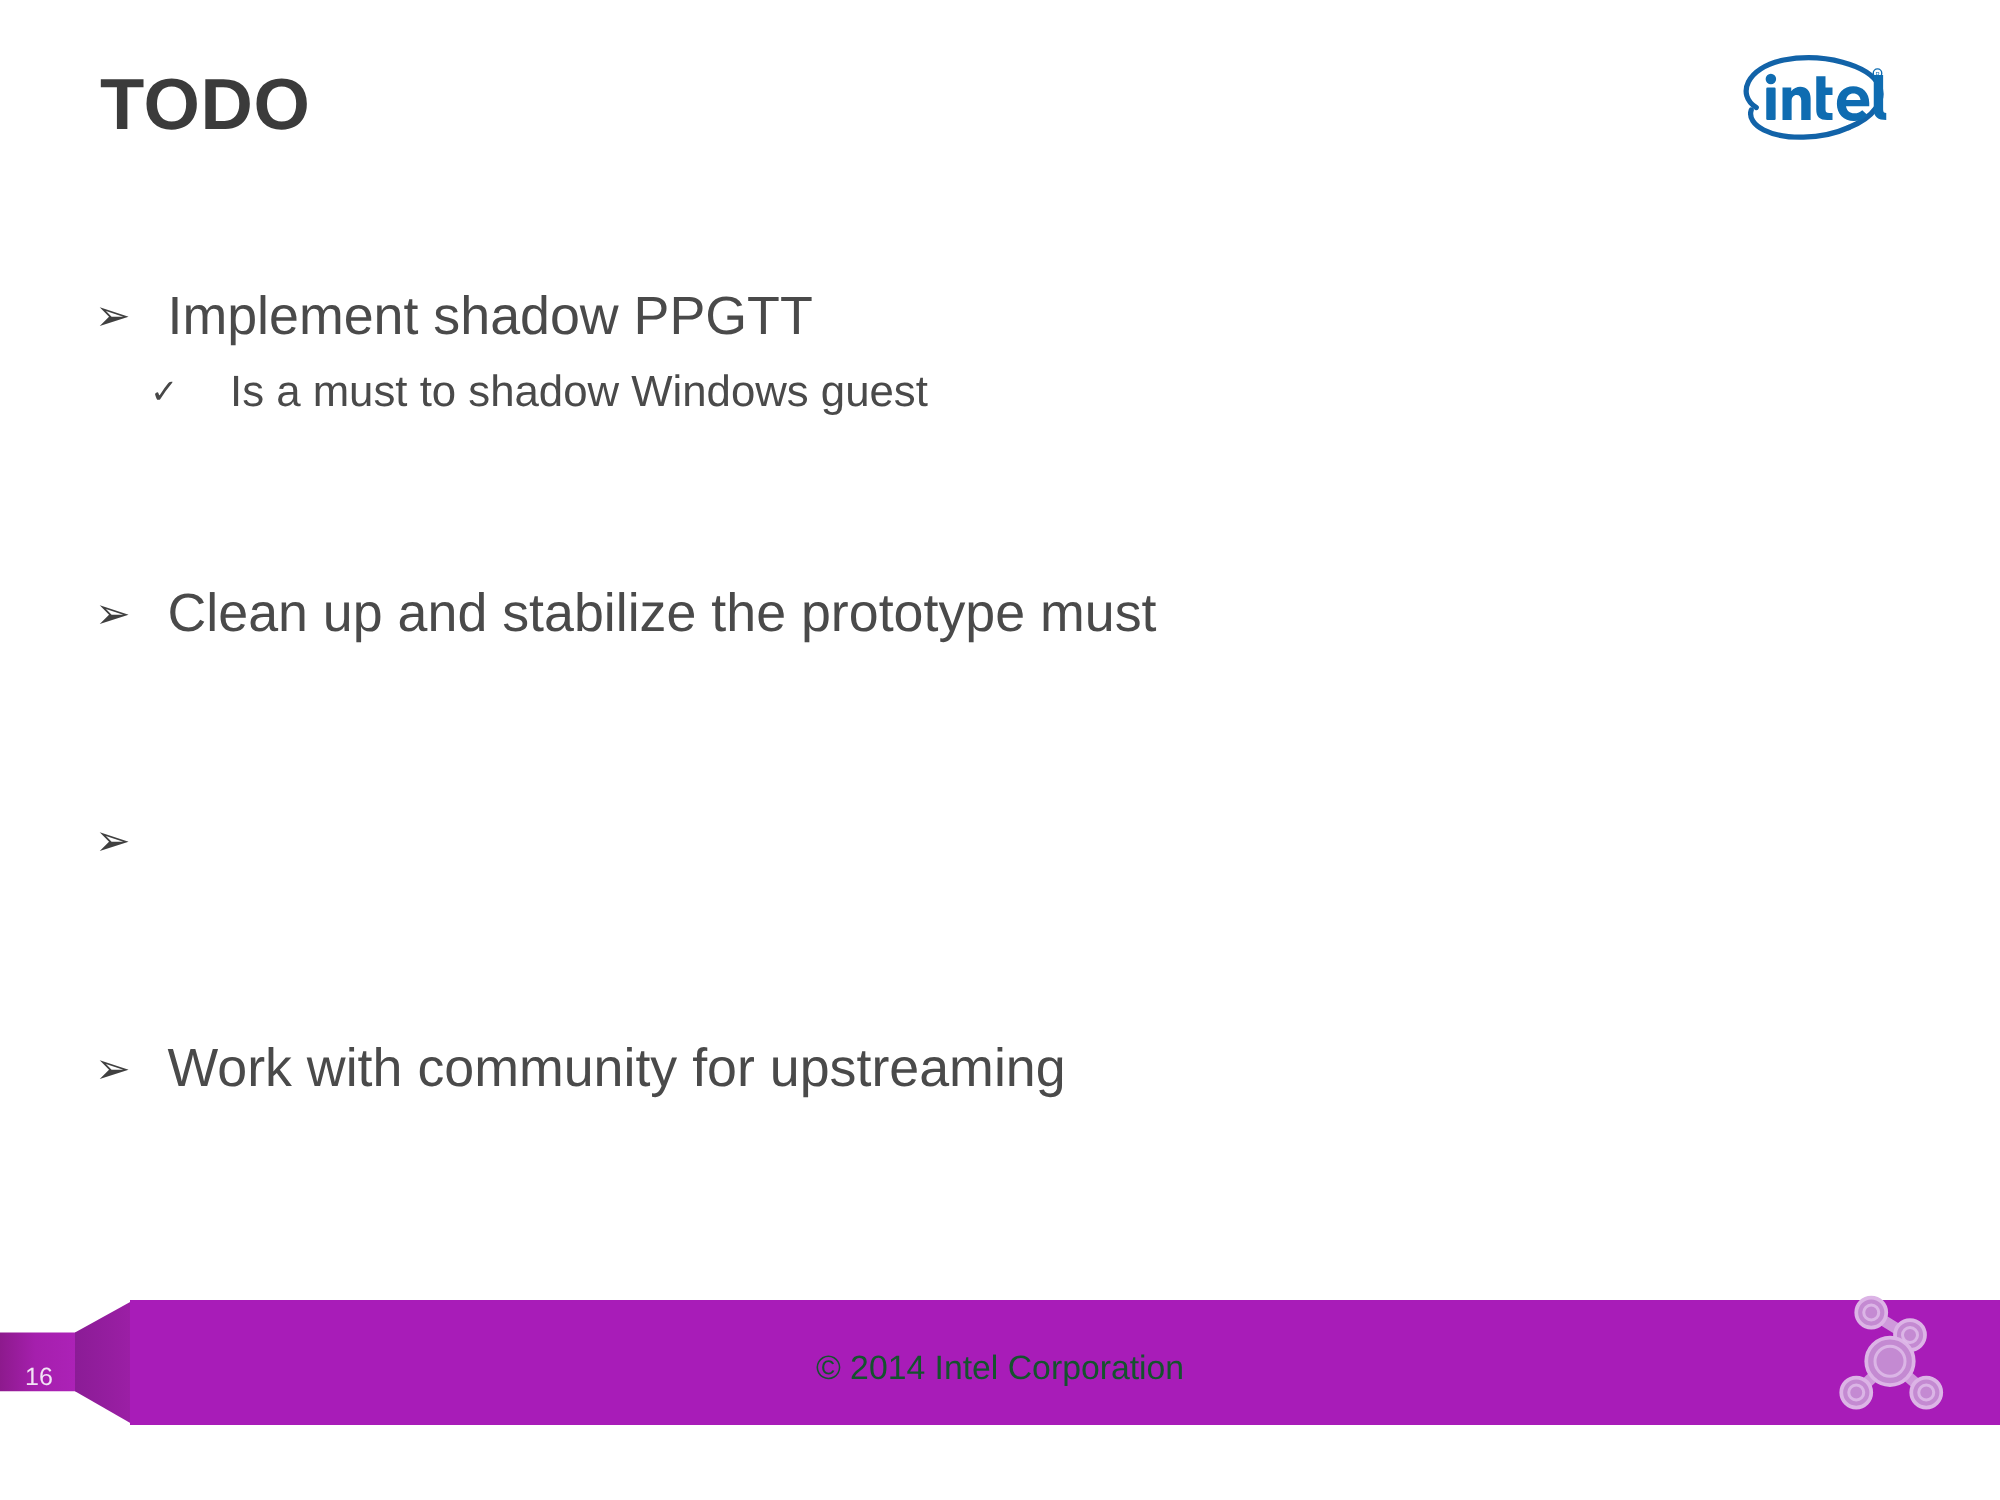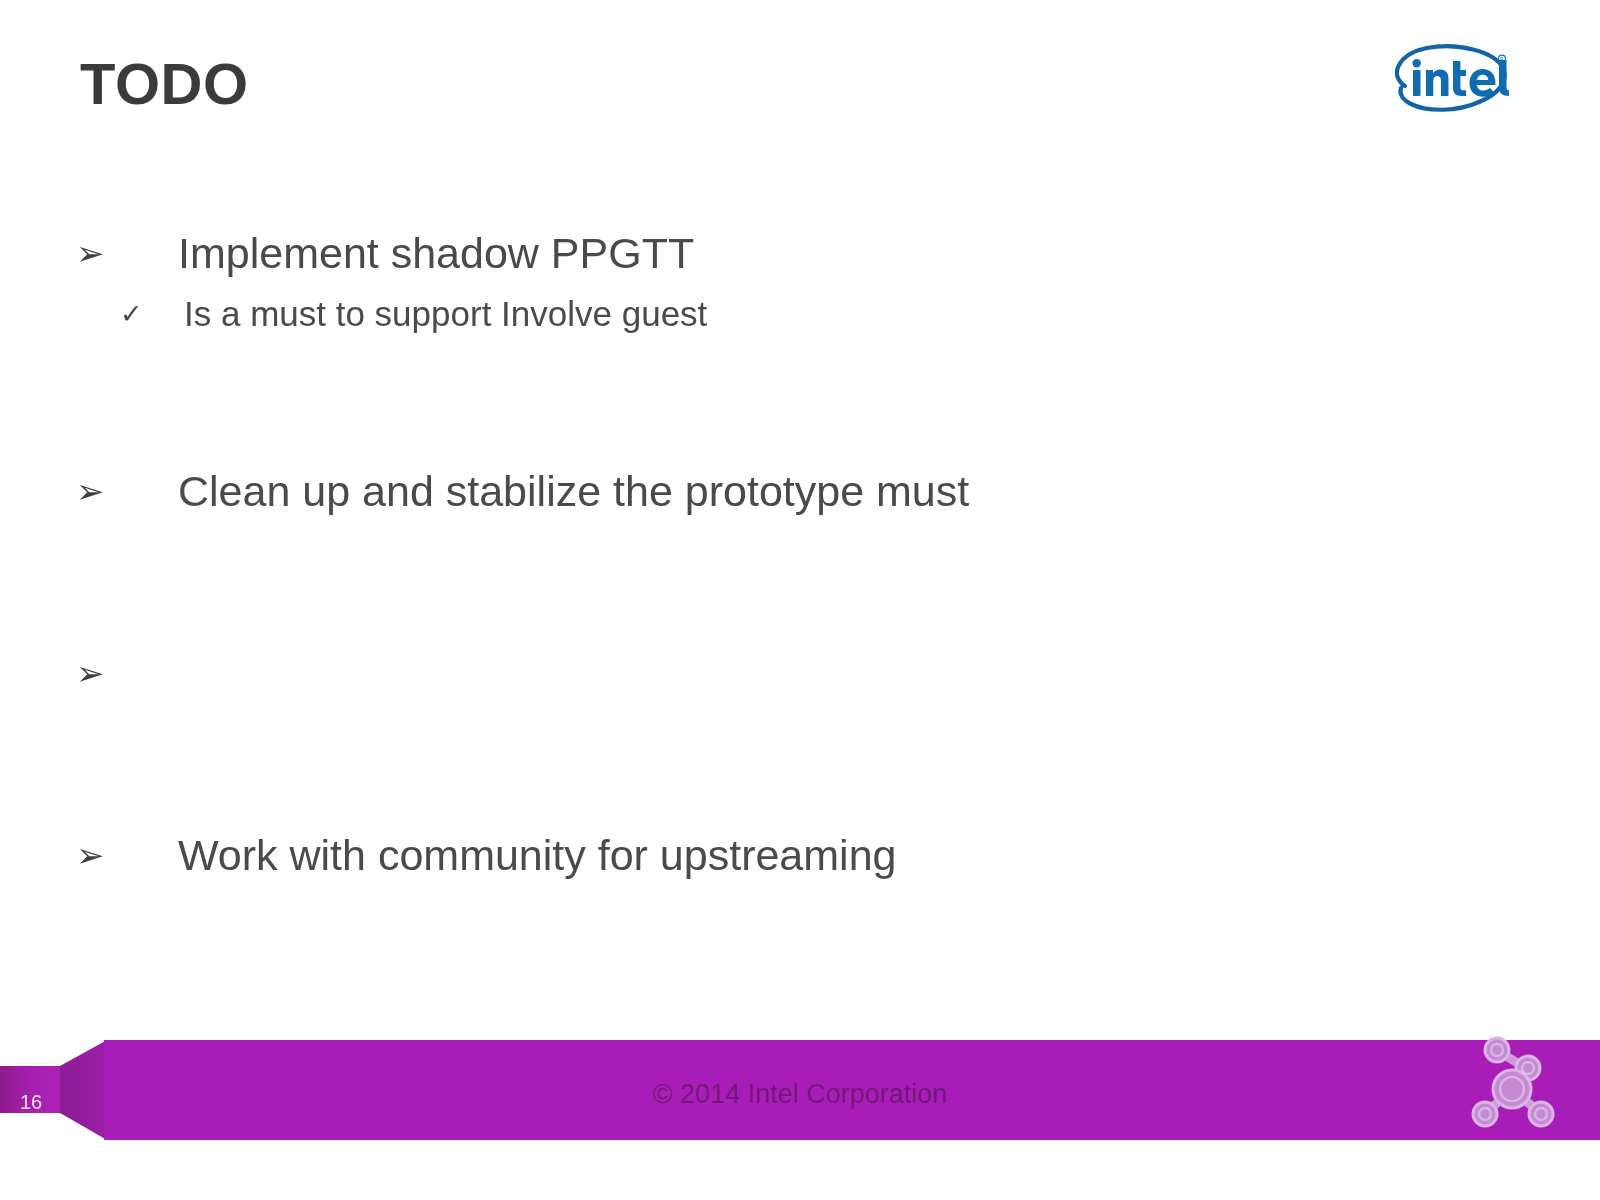--- a/index.html
+++ b/index.html
@@ -65,21 +65,20 @@
     color: #404040;
     text-align: left;
     padding-left: 4px;
     box-sizing: border-box;
   }
   .bullet-l1 .text {
     font-size: 43px;
     line-height: 56px;
     color: #4a4a4a;
     white-space: nowrap;
-    margin-left: 44px;
   }
 
   .bullet-l2 {
     position: relative;
     display: flex;
     align-items: flex-start;
     margin-top: 10px;
   }
   .bullet-l2 .marker {
     width: 112px;
@@ -146,21 +145,21 @@
     line-height: 24px;
     text-align: right;
   }
   .footer-copyright {
     position: absolute;
     left: 0;
     top: 1077px;
     width: 1600px;
     text-align: center;
     font-size: 27px;
-    color: #701a75;
+    color: #14532d;
     line-height: 34px;
   }
   .footer-mark {
     position: absolute;
     left: 1462px;
     top: 1033px;
     width: 104px;
     height: 98px;
   }
   .footer-mark svg { display: block; width: 100%; height: 100%; }
@@ -226,21 +225,21 @@
 
   <div class="body-list">
 
     <div class="group">
       <div class="bullet-l1">
         <span class="marker">➢</span>
         <span class="text">Implement shadow PPGTT</span>
       </div>
       <div class="bullet-l2">
         <span class="marker">✓</span>
-        <span class="text">Is a must to support Involve guest</span>
+        <span class="text">Is a must to shadow Windows guest</span>
       </div>
     </div>
 
     <div class="gap-a"></div>
 
     <div class="group">
       <div class="bullet-l1">
         <span class="marker">➢</span>
         <span class="text">Clean up and stabilize the prototype must</span>
       </div>

